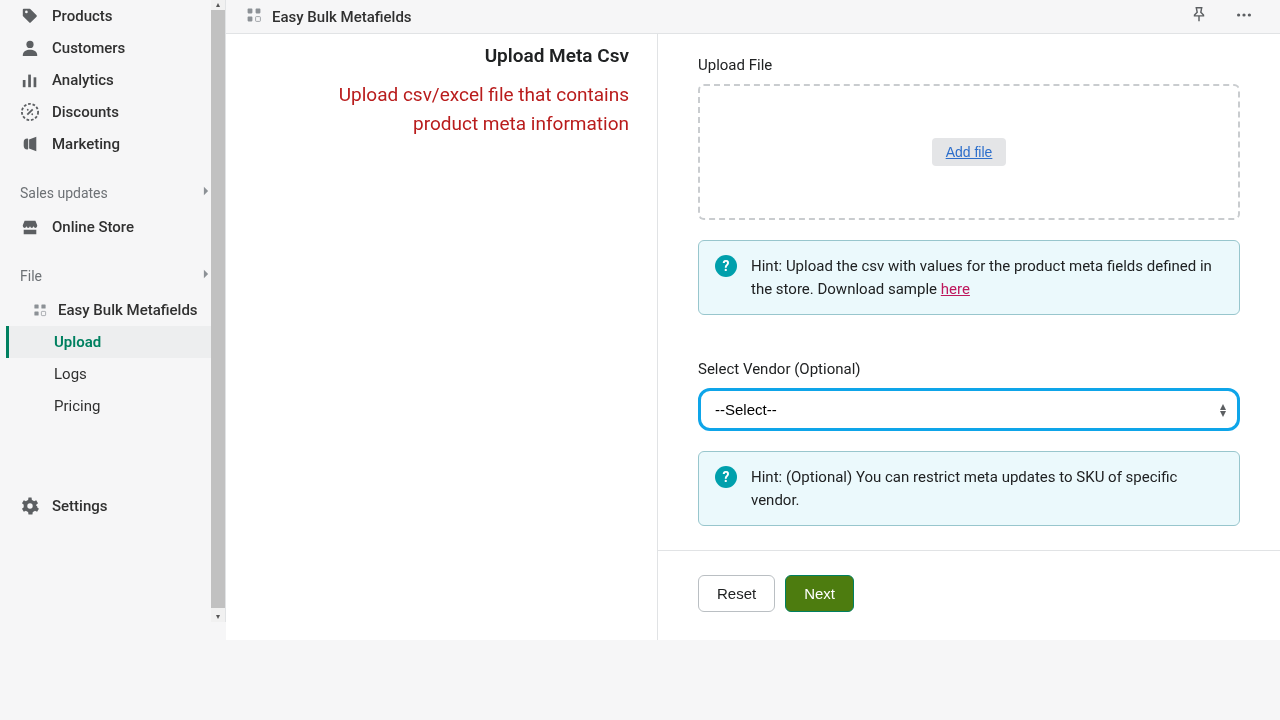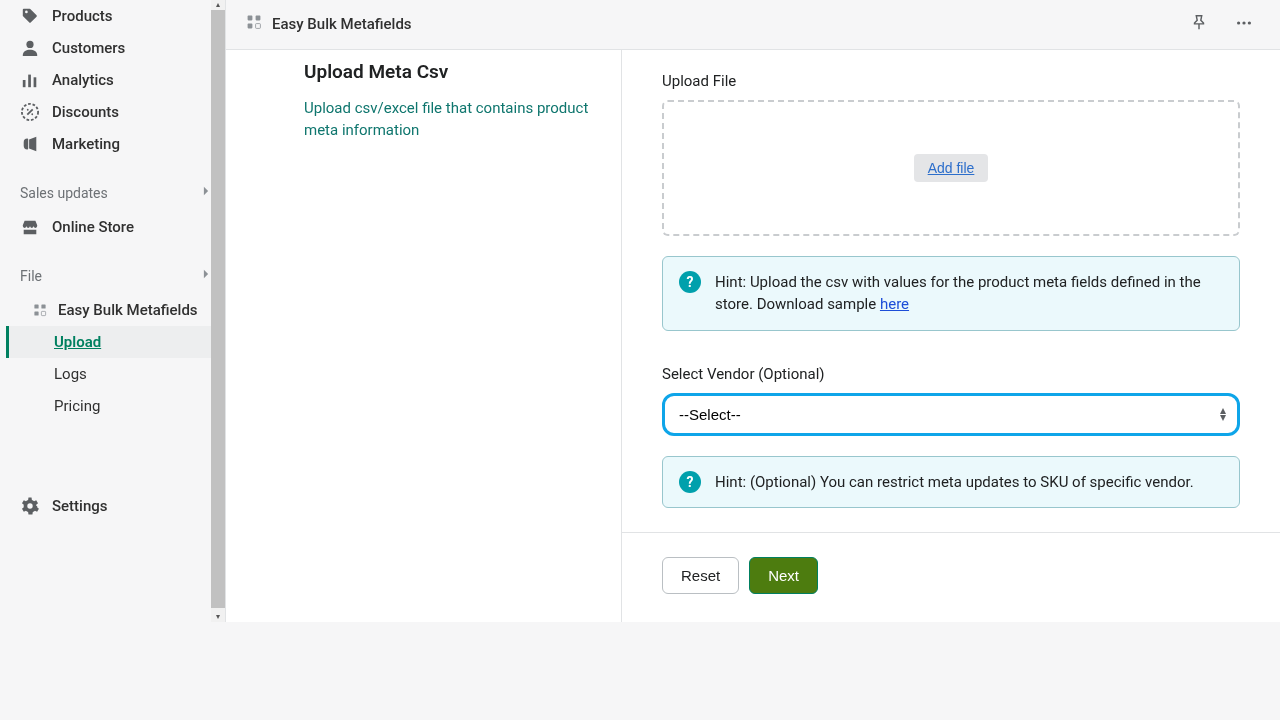--- a/index.html
+++ b/index.html
@@ -85,21 +85,20 @@
   margin: 0 6px;
 }
 .sub-item.active {
   background: #edeeef;
   color: #008060;
   font-weight: 600;
   border-left: 3px solid #008060;
   border-radius: 0 4px 4px 0;
   margin-left: 6px;
   padding-left: 45px;
-  text-decoration: underline;
 }
 .nav-item.app-item {
   padding-left: 18px;
   font-weight: 500;
 }
 .nav-item.app-item .icon { margin-right: 8px; color: #8c9196; }
 .settings-wrap { position: absolute; bottom: 100px; left: 0; right: 18px; }
 .content { flex: 1; display: flex; flex-direction: column; }
 .topbar {
   height: 50px;
@@ -115,28 +114,29 @@
   gap: 10px;
   font-size: 15px;
   color: #303030;
   font-weight: 500;
 }
 .app-title .icon { color: #8c9196; }
 .topbar-actions { margin-left: auto; display: flex; gap: 14px; align-items: center; }
 .topbar-icon { cursor: pointer; color: #5c5f62; padding: 6px; }
 .main { flex: 1; display: flex; background: #fff; }
 .left-col {
-  width: 396px;
+  width: 432px;
   padding: 10px 28px 20px 78px;
   border-right: 1px solid #e1e3e5;
+  text-align: right;
 }
 .left-col h2 { font-size: 19px; font-weight: 600; margin-bottom: 14px; }
-.left-col p { font-size: 15px; color: #0f766e; line-height: 1.5; }
+.left-col p { font-size: 19px; color: #b91c1c; line-height: 1.5; }
 .right-col { flex: 1; padding: 0 40px 28px 40px; }
-.form-section { margin-top: 34px; }
+.form-section { margin-top: 45px; }
 .field-label { font-size: 15px; font-weight: 400; margin-bottom: 10px; display: block; }
 .dropzone {
   border: 2px dashed #c9cccf;
   border-radius: 6px;
   height: 136px;
   display: flex;
   align-items: center;
   justify-content: center;
 }
 .add-file-btn {
@@ -165,21 +165,21 @@
   background: #00a0ac;
   color: #fff;
   display: inline-flex;
   align-items: center;
   justify-content: center;
   font-weight: 700;
   font-size: 14px;
   flex-shrink: 0;
 }
 .hint-text { font-size: 15px; line-height: 1.5; color: #202223; }
-.hint-text a { color: #1d4ed8; text-decoration: underline; cursor: pointer; }
+.hint-text a { color: #be185d; text-decoration: underline; cursor: pointer; }
 .select-wrap { position: relative; margin-top: 8px; }
 .select {
   width: 100%;
   border: 3px solid #0ea5e9;
   border-radius: 12px;
   padding: 10px 14px;
   font-size: 15px;
   background: #fff;
   appearance: none;
   cursor: pointer;

